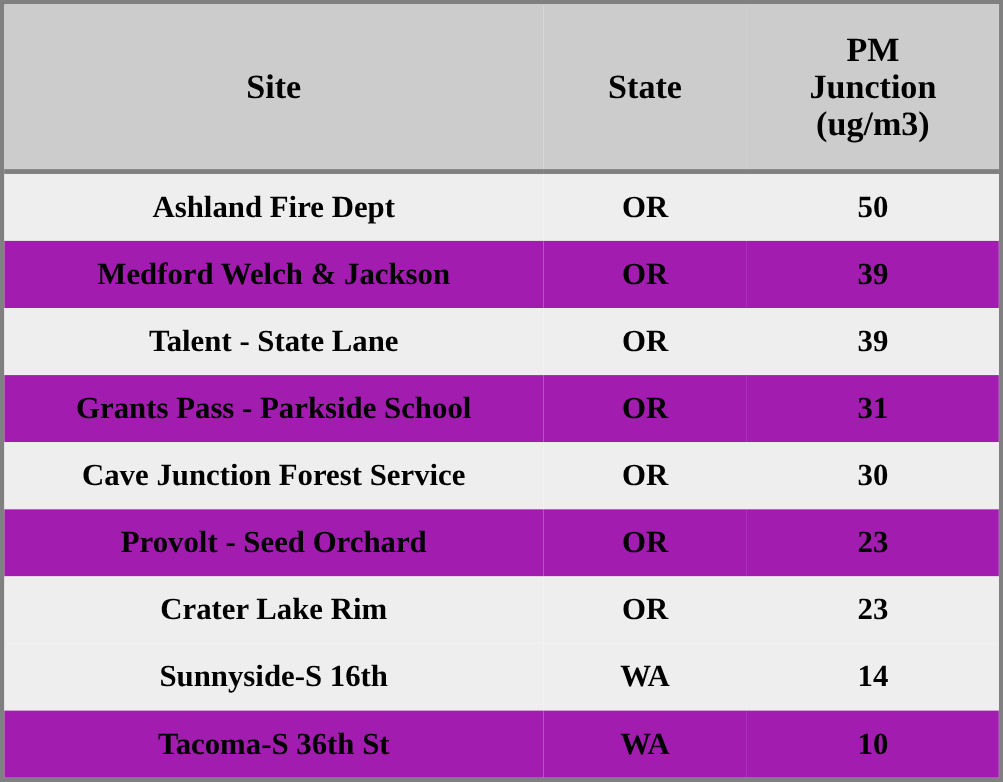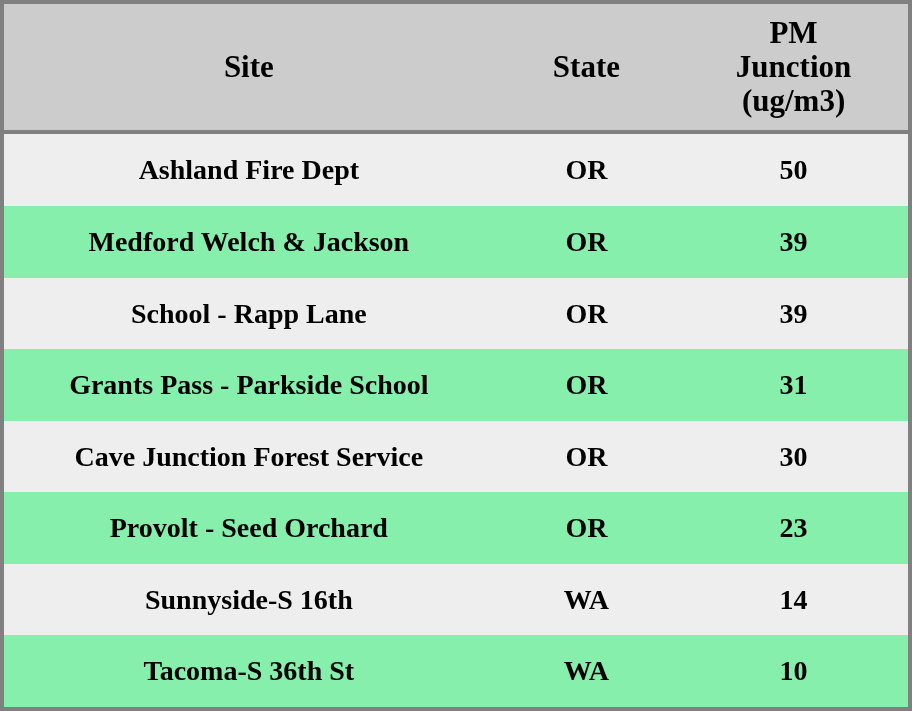--- a/index.html
+++ b/index.html
@@ -29,42 +29,42 @@
   }
   thead tr.header-row {
     background: #cccccc;
   }
   thead th {
     font-family: "Liberation Serif", serif;
     font-weight: bold;
     font-size: 31px;
     line-height: 1.1;
     text-align: center;
-    padding: 12px 6px;
+    padding: 24px 6px;
     border-bottom: 4px solid #808080;
     vertical-align: middle;
     color: #000000;
   }
   th.col-site { width: 55%; text-align: center; }
   th.col-state { width: 20%; text-align: center; }
   th.col-value { width: 25%; }
 
   tbody td {
     font-family: "Liberation Serif", serif;
     font-size: 28px;
     text-align: center;
     vertical-align: middle;
     padding: 0;
     height: 58px;
     color: #000000;
     border: none;
     font-weight: bold;
   }
   tbody tr.row-odd { background: #eeeeee; }
-  tbody tr.row-even { background: #86efac; }
+  tbody tr.row-even { background: #a21caf; }
 </style>
 </head>
 <body>
 
 <div class="table-frame">
   <table class="aqi-table">
     <thead>
       <tr class="header-row">
         <th class="col-site">
           <span>Site</span>
@@ -84,40 +84,45 @@
         <td>Ashland Fire Dept</td>
         <td>OR</td>
         <td>50</td>
       </tr>
       <tr class="row-even">
         <td>Medford Welch &amp; Jackson</td>
         <td>OR</td>
         <td>39</td>
       </tr>
       <tr class="row-odd">
-        <td>School - Rapp Lane</td>
+        <td>Talent - State Lane</td>
         <td>OR</td>
         <td>39</td>
       </tr>
       <tr class="row-even">
         <td>Grants Pass - Parkside School</td>
         <td>OR</td>
         <td>31</td>
       </tr>
       <tr class="row-odd">
         <td>Cave Junction Forest Service</td>
         <td>OR</td>
         <td>30</td>
       </tr>
       <tr class="row-even">
         <td>Provolt - Seed Orchard</td>
         <td>OR</td>
         <td>23</td>
       </tr>
       <tr class="row-odd">
+        <td>Crater Lake Rim</td>
+        <td>OR</td>
+        <td>23</td>
+      </tr>
+      <tr class="row-odd">
         <td>Sunnyside-S 16th</td>
         <td>WA</td>
         <td>14</td>
       </tr>
       <tr class="row-even">
         <td>Tacoma-S 36th St</td>
         <td>WA</td>
         <td>10</td>
       </tr>
     </tbody>

